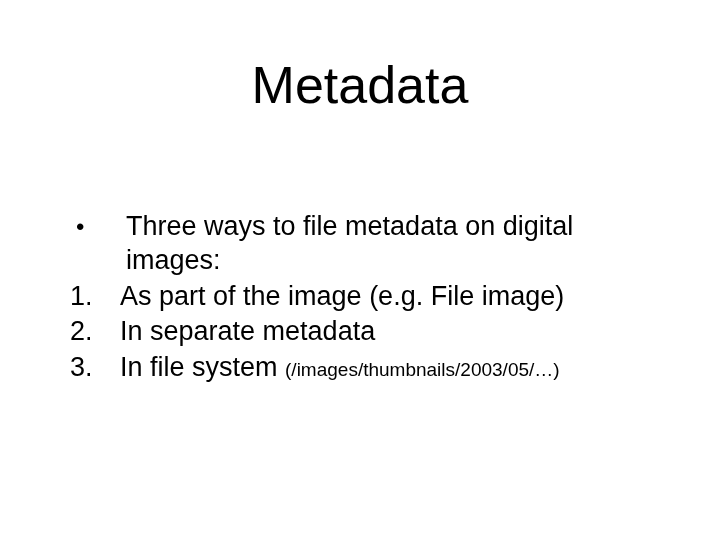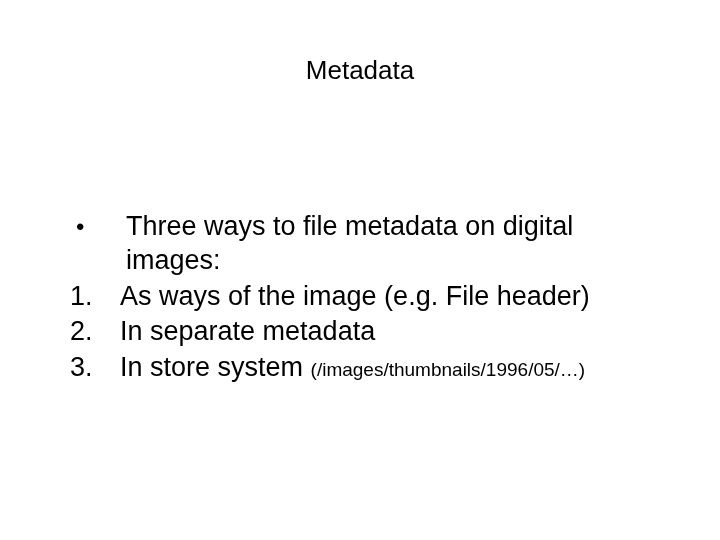--- a/index.html
+++ b/index.html
@@ -13,21 +13,21 @@
     position: relative;
     overflow: hidden;
   }
   .slide {
     width: 720px;
     height: 540px;
     position: relative;
   }
   .title {
     text-align: center;
-    font-size: 26px;
+    font-size: 52px;
     font-weight: normal;
     margin-top: 55px;
     margin-bottom: 0;
   }
   .content {
     position: absolute;
     top: 155px;
     left: 70px;
     right: 50px;
     font-size: 27px;
@@ -65,30 +65,30 @@
 
   <div class="content">
 
     <div class="bullet-row">
       <div class="marker bullet-dot">•</div>
       <div class="text">Three ways to file metadata on digital images:</div>
     </div>
 
     <div class="num-row">
       <div class="marker num">1.</div>
-      <div class="text">As ways of the image (e.g. File header)</div>
+      <div class="text">As part of the image (e.g. File image)</div>
     </div>
 
     <div class="num-row">
       <div class="marker num">2.</div>
       <div class="text">In separate metadata</div>
     </div>
 
     <div class="num-row">
       <div class="marker num">3.</div>
       <div class="text">
-        <span>In store system </span><span class="small">(/images/thumbnails/1996/05/…)</span>
+        <span>In file system </span><span class="small">(/images/thumbnails/2003/05/…)</span>
       </div>
     </div>
 
   </div>
 
 </div>
 
 </body></html>

